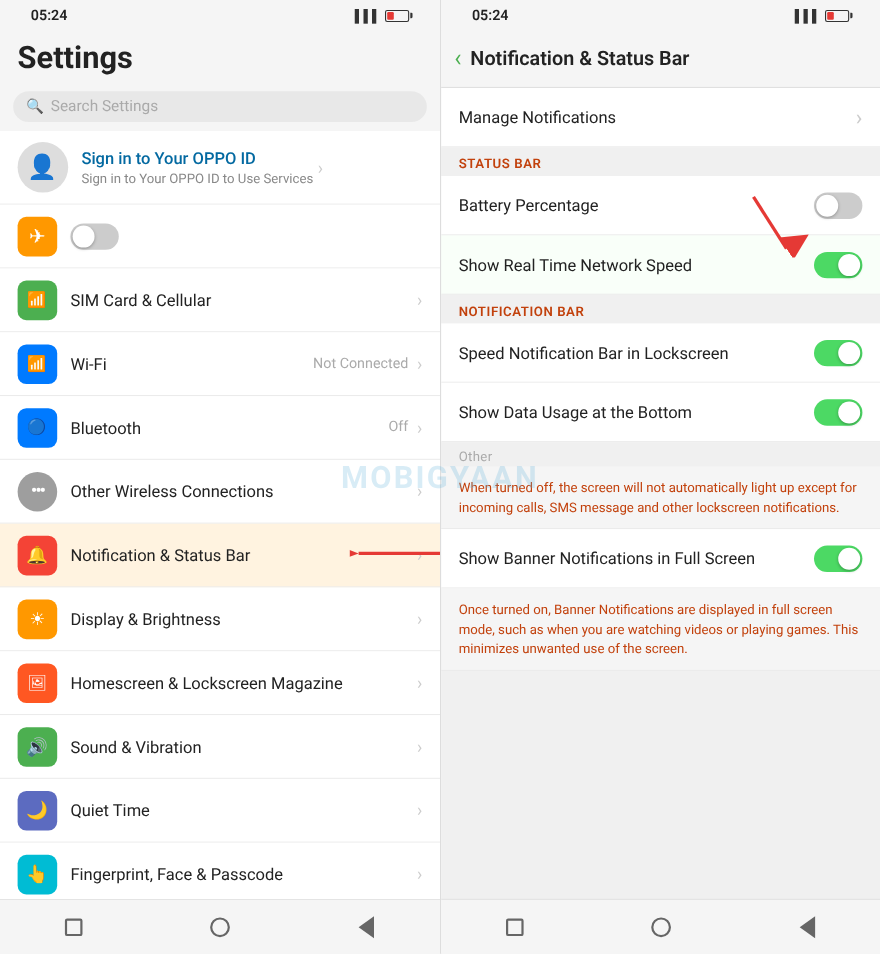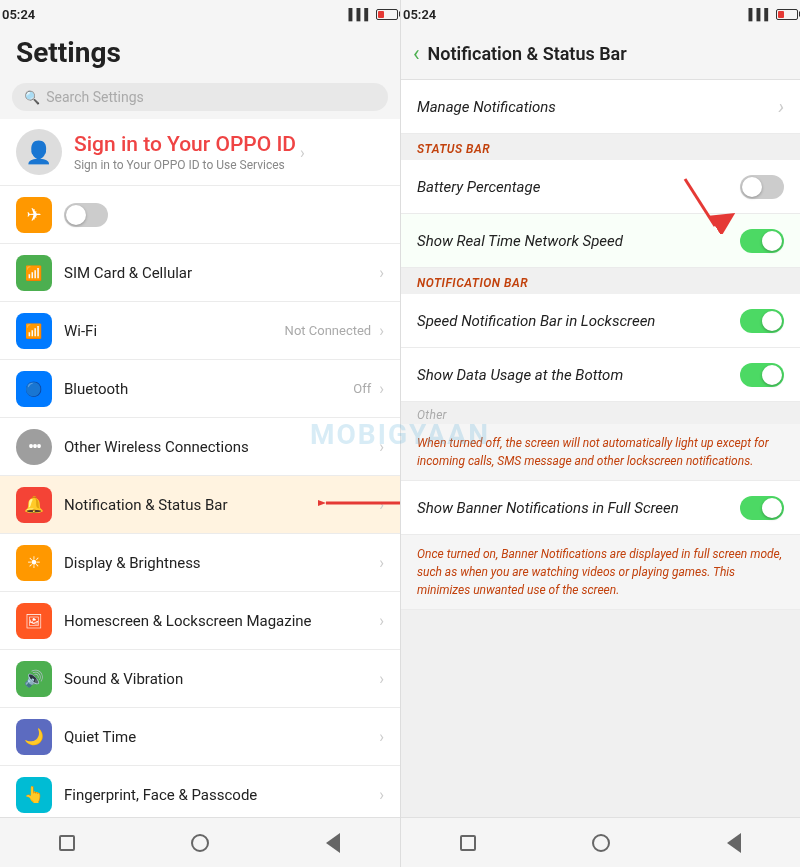--- a/index.html
+++ b/index.html
@@ -31,21 +31,21 @@
       flex-direction: column;
       overflow: hidden;
       border-left: 1px solid #ddd;
     }
 
     
     .status-bar {
       display: flex;
       justify-content: space-between;
       align-items: center;
-      padding: 4px 2px;
+      padding: 4px 28px;
       background: #f5f5f5;
       height: 28px;
     }
     .status-bar-time {
       font-size: 13px;
       font-weight: 600;
       color: #222;
     }
     .status-bar-icons {
       display: flex;
@@ -207,23 +207,23 @@
       background: #ddd;
       display: flex;
       align-items: center;
       justify-content: center;
       margin-right: 12px;
       font-size: 22px;
       color: #aaa;
       flex-shrink: 0;
     }
     .profile-text .profile-title {
-      font-size: 21px;
+      font-size: 15px;
       font-weight: 500;
-      color: #ef4444;
+      color: #0369a1;
     }
     .profile-text .profile-sub {
       font-size: 12px;
       color: #888;
       margin-top: 2px;
     }
 
     
     .settings-item.highlighted {
       background: #fff3e0;
@@ -285,21 +285,20 @@
     .right-title {
       font-size: 18px;
       font-weight: 600;
       color: #222;
     }
 
     .right-list {
       flex: 1;
       overflow-y: auto;
       background: #f0f0f0;
-      font-style: italic;
     }
 
     .right-item {
       display: flex;
       align-items: center;
       justify-content: space-between;
       padding: 0 16px;
       min-height: 54px;
       background: #fff;
       border-bottom: 1px solid #ebebeb;

